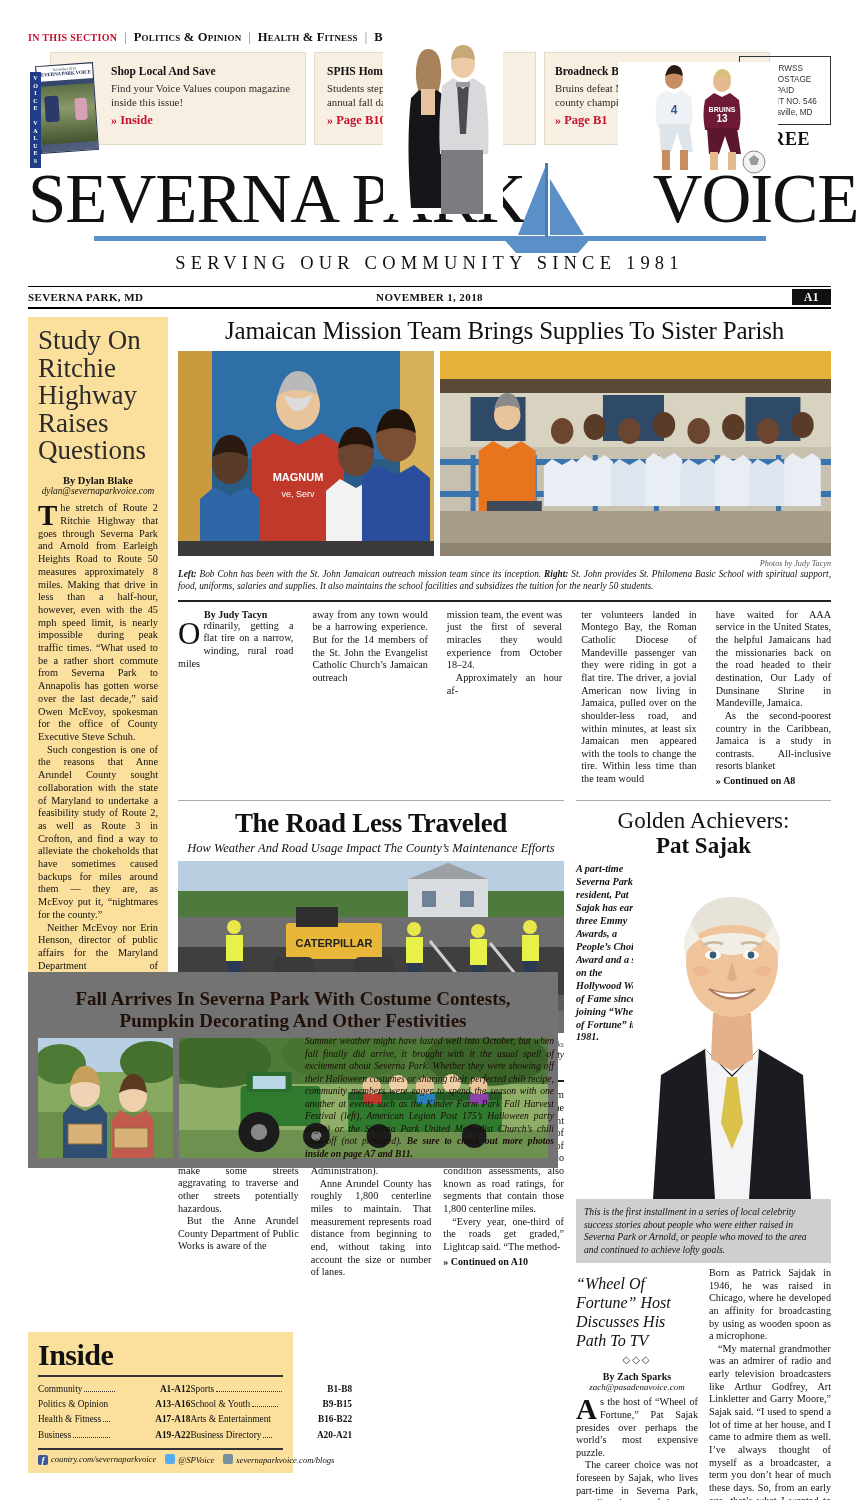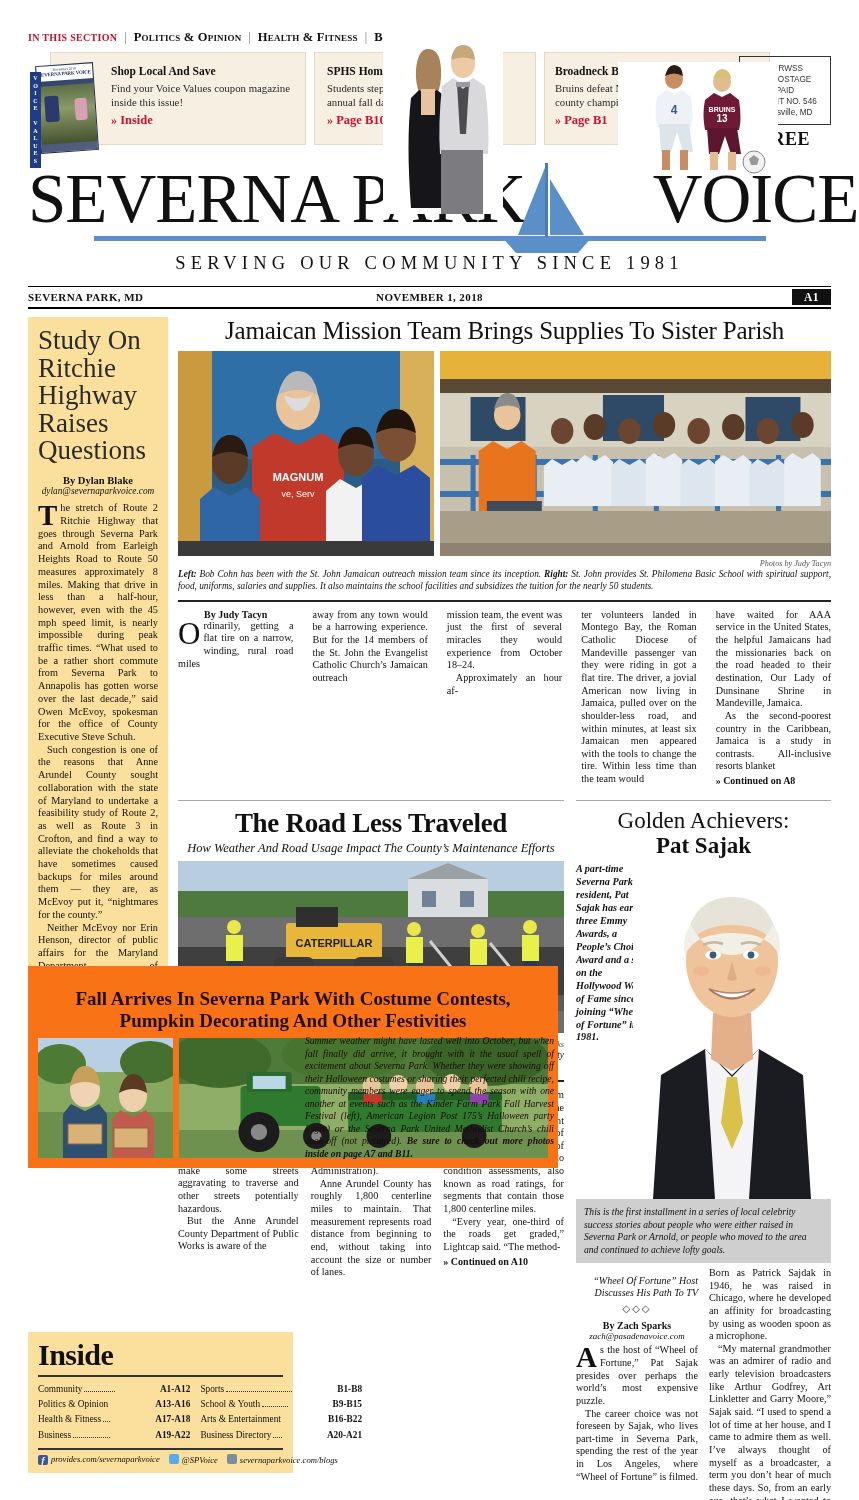--- a/index.html
+++ b/index.html
@@ -101,35 +101,35 @@
   .artxt p.first { text-indent:0; }
   .rlt-h { font-size:27px; font-weight:bold; text-align:center; letter-spacing:-.3px; }
   .rlt-sub { font-size:12.5px; font-style:italic; text-align:center; margin-top:2px; }
 
   
   .sajak-h1 { font-size:23px; text-align:center; line-height:1.1; }
   .sajak-h2 { font-size:23px; text-align:center; font-weight:bold; line-height:1.1; }
   .sajak-wrap { position:relative; margin-top:6px; }
   .sajak-intro { font-size:10.2px; font-style:italic; font-weight:bold; line-height:1.27; width:74px; float:left; }
   .greybox { background:#cfcfcf; padding:7px 8px; font-size:9.6px; font-style:italic; line-height:1.3; }
-  .wof-h { font-size:10px; font-style:italic; text-align:right; line-height:1.18; margin-top:8px; }
+  .wof-h { font-size:16px; font-style:italic; text-align:left; line-height:1.18; margin-top:8px; }
   .diamonds { text-align:center; font-size:10px; letter-spacing:2px; color:#333; margin:4px 0 6px; }
 
   
-  .fallbox { background:#f97316; padding:22px 10px 10px; margin-top:10px; }
+  .fallbox { background:#737373; padding:16px 10px 10px; margin-top:10px; }
   .fall-h { font-size:19px; font-weight:bold; text-align:center; line-height:1.13; color:#201008; }
   .fall-grid { display:flex; gap:6px; margin-top:7px; }
   .fall-capt { font-size:9.6px; font-style:italic; line-height:1.3; text-align:justify; color:#1a0c06; }
   .fall-capt b { font-weight:bold; }
 
   
   .insidebox { background:#fbdf9c; padding:8px 10px 8px; margin-top:10px; }
   .inside-h { font-size:30px; font-weight:bold; letter-spacing:-.5px; line-height:1; }
   .inside-rule { border-top:2px solid #333; margin:5px 0 5px; }
-  .idx { display:flex; gap:10px; font-size:9.3px; }
+  .idx { display:flex; font-size:9.3px; }
   .idx-col { flex:1; }
   .idx-row { display:flex; align-items:baseline; line-height:1.65; white-space:nowrap; }
   .idx-name { }
   .idx-dots { flex:1; border-bottom:1.2px dotted #333; margin:0 2px 3px; }
   .idx-pg { font-weight:bold;margin-left:43px; }
   .social-rule { border-top:2px solid #333; margin:5px 0 4px; }
   .social { display:flex; gap:9px; align-items:center; font-size:8.6px; font-style:italic; }
   .sic { width:10px; height:10px; display:inline-block; border-radius:2px; margin-right:3px; vertical-align:-1px;}
   .sic.fb { background:#3b5998; color:#fff; font-weight:bold; font-family:"Liberation Serif",serif; font-size:9px; text-align:center; line-height:10px; }
   .sic.tw { background:#55acee; }
@@ -369,21 +369,21 @@
               </div>
             <div class="idx-row">
                 <span class="idx-name">Business Directory</span>
                 <span class="idx-dots"></span>
                 <span class="idx-pg">A20-A21</span>
               </div>
           </div>
         </div>
         <div class="social-rule"></div>
         <div class="social">
-          <span class="lbl"><i class="sic fb">f</i><span>provides.com/severnaparkvoice</span></span>
+          <span class="lbl"><i class="sic fb">f</i><span>country.com/severnaparkvoice</span></span>
           <span class="lbl"><i class="sic tw"></i><span>@SPVoice</span></span>
           <span class="lbl"><i class="sic web"></i><span>severnaparkvoice.com/blogs</span></span>
         </div>
       </div>
     </div>
 
     <div class="col-main">
 
       <h1 class="hl1">Jamaican Mission Team Brings Supplies To Sister Parish</h1>
 

